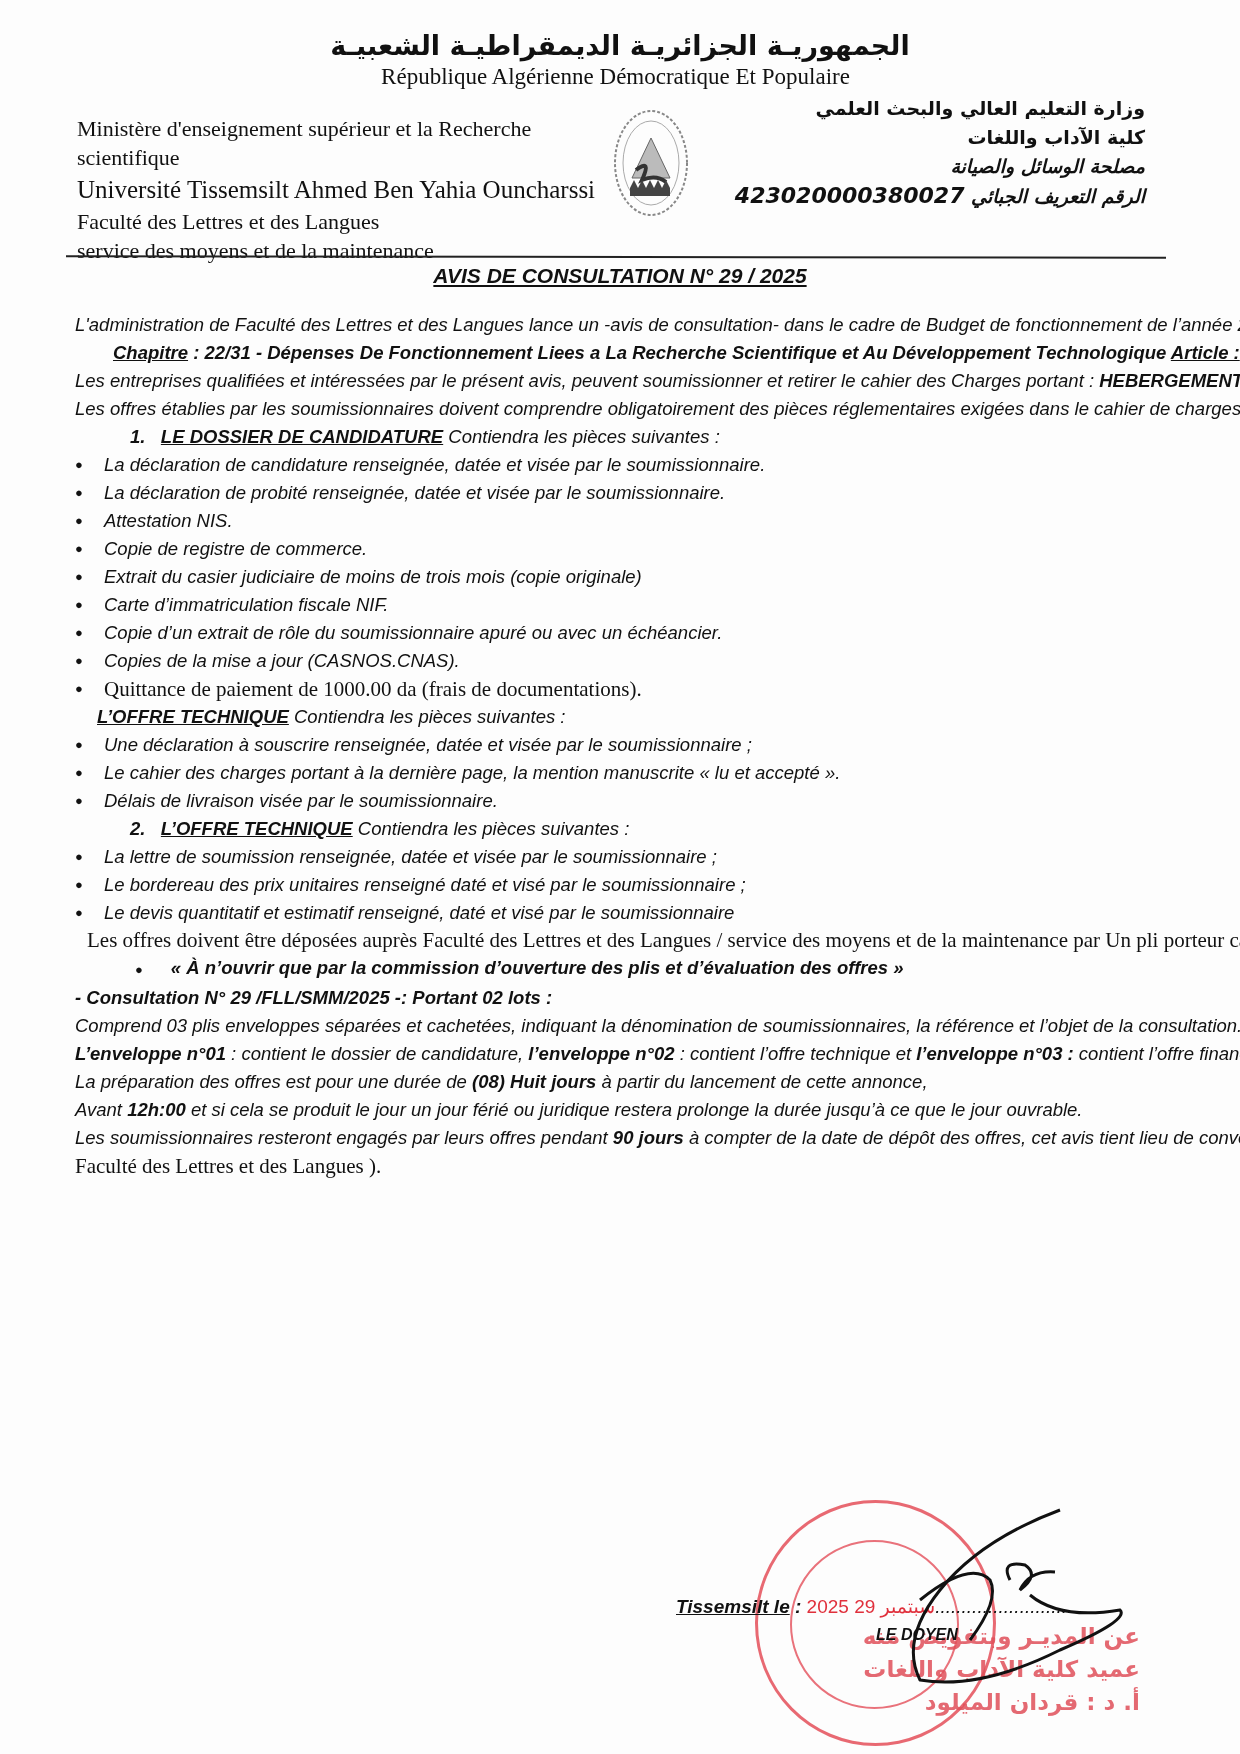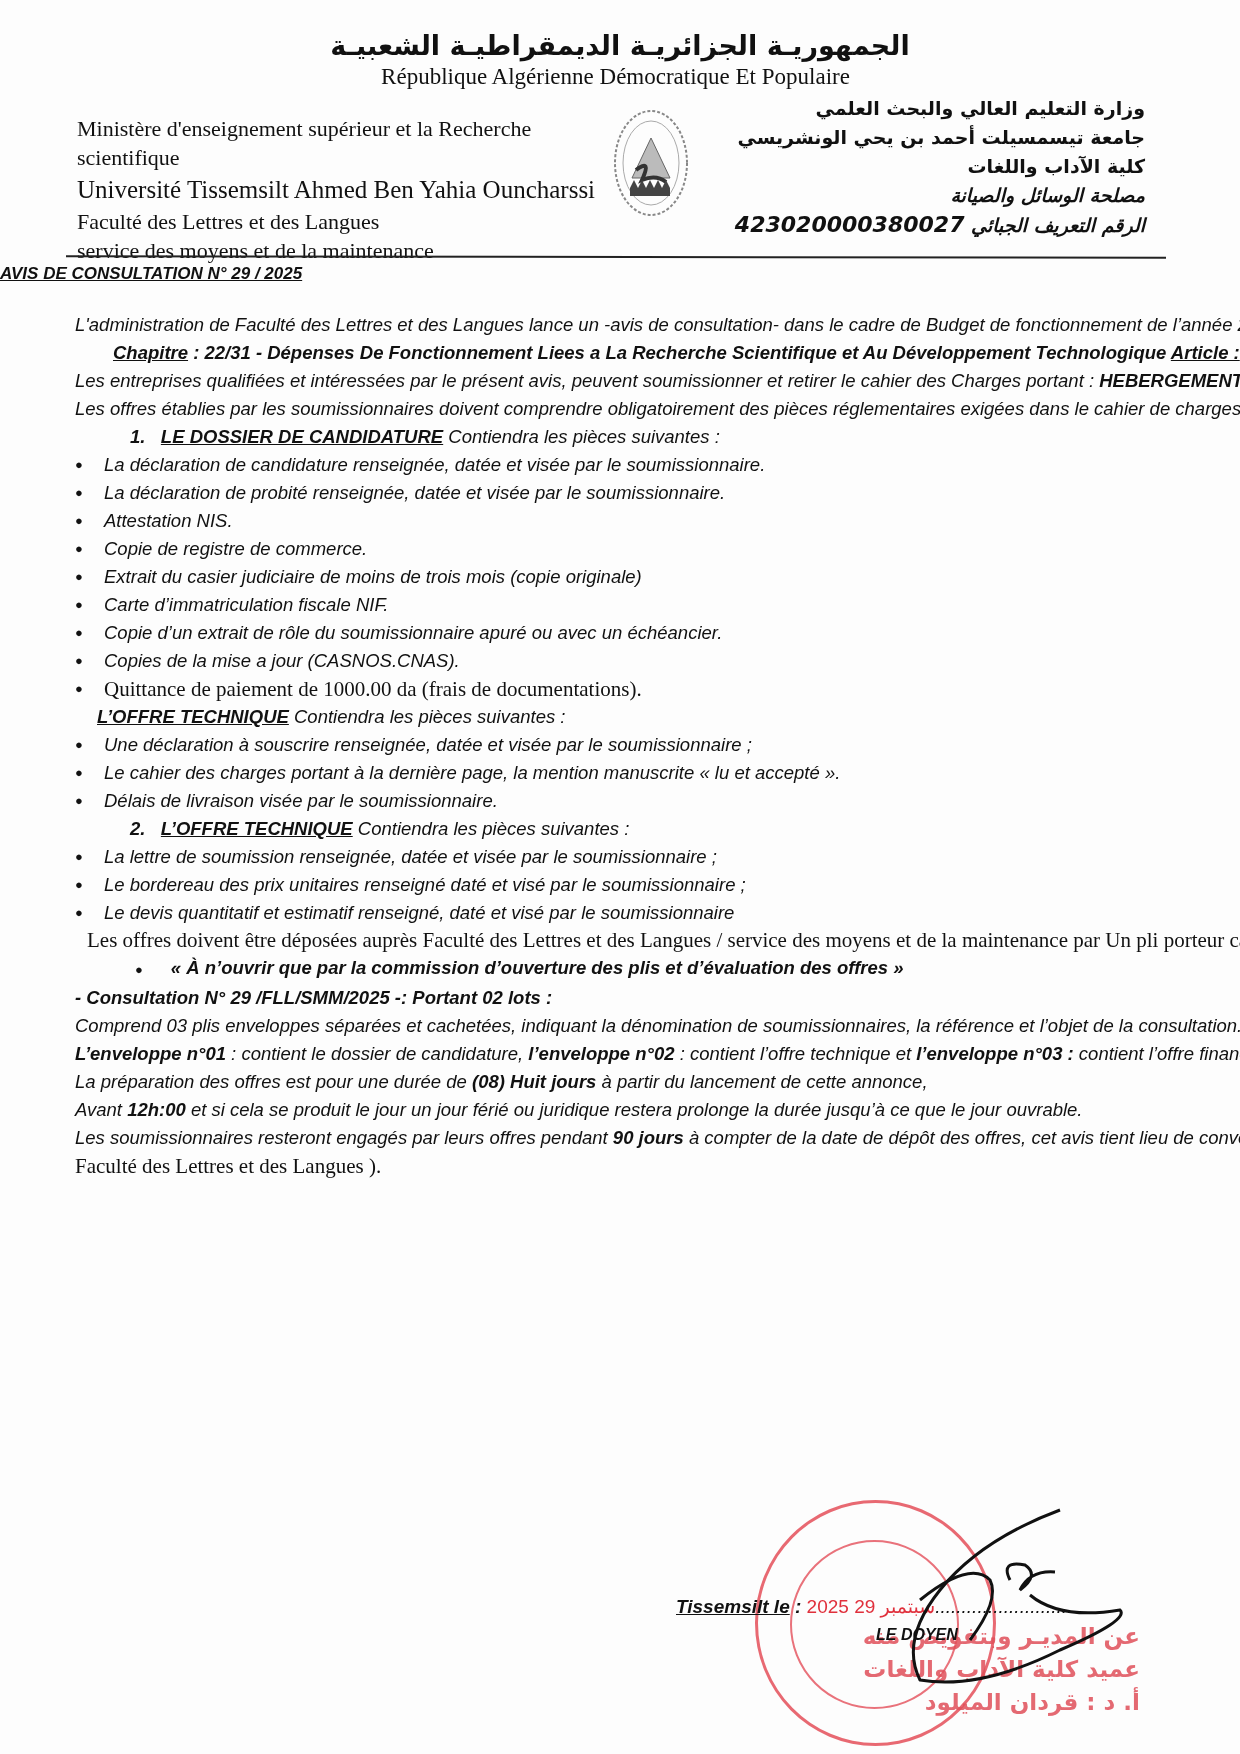--- a/index.html
+++ b/index.html
@@ -18,21 +18,21 @@
   .left-hdr { left: 77px; top: 92px; font-family: "Liberation Serif", serif; font-size: 22px; line-height: 29px; margin-top: 22px; }
   .left-hdr div { white-space: nowrap; }
   .left-hdr .big { font-size: 25px; line-height: 35px; }
   .right-hdr { right: 95px; top: 94px; text-align: right; direction: rtl; font-family: "DejaVu Sans", sans-serif; font-weight: bold; font-size: 19px; line-height: 29px; }
   .right-hdr .it { font-style: italic; }
   .right-hdr .nif { direction: ltr; display: inline-block; font-size: 22px; }
   .logo { left: 612px; top: 108px; width: 78px; height: 110px; }
   .rule { left: 66px; top: 256px; width: 1100px; height: 2px; background: #222; transform: rotate(0.08deg); }
 
   
-  .doc-title { left: 0; width: 1240px; text-align: left; top: 264px; font-size: 17px; font-weight: bold; font-style: italic; text-decoration: underline; }
+  .doc-title { left: 0; width: 1240px; text-align: center; top: 264px; font-size: 21px; font-weight: bold; font-style: italic; text-decoration: underline; }
 
   
   .body-text { left: 75px; width: 1095px; top: 311px; font-size: 18.5px; line-height: 28px; font-style: italic; }
   .body-text p { margin: 0; }
   .indent1 { padding-left: 38px; }
   .num-head { padding-left: 55px; }
   .bul { position: relative; padding-left: 29px; }
   .bul::before { content: "\25CF"; position: absolute; left: 0; top: 0; font-style: normal; font-size: 13px; }
   .roman { font-family: "Liberation Serif", serif; font-style: normal; font-size: 21px; }
   .center { }
@@ -64,21 +64,20 @@
 <svg class="abs logo" viewBox="0 0 78 110">
   <ellipse cx="39" cy="55" rx="36" ry="52" fill="none" stroke="#888" stroke-width="2" stroke-dasharray="3 2"></ellipse>
   <ellipse cx="39" cy="55" rx="28" ry="42" fill="none" stroke="#aaa" stroke-width="1"></ellipse>
   <path d="M20 70 L39 30 L58 70 Z" fill="#bbb" stroke="#666" stroke-width="1"></path>
   <path d="M24 62 Q40 50 30 72 Q44 66 54 74" fill="none" stroke="#333" stroke-width="4"></path>
   <path d="M18 80 L22 72 L26 80 L30 72 L34 80 L38 72 L42 80 L46 72 L50 80 L54 72 L58 80 L58 88 L18 88 Z" fill="#444"></path>
 </svg>
 
 <div class="abs right-hdr">
   <div>وزارة التعليم العالي والبحث العلمي</div>
-  <div>جامعة تيسمسيلت أحمد بن يحي الونشريسي</div>
   <div>كلية الآداب واللغات</div>
   <div class="it">مصلحة الوسائل والصيانة</div>
   <div class="it">
     <span>الرقم التعريف الجبائي</span>
     <span class="nif">423020000380027</span>
   </div>
 </div>
 
 <div class="abs rule"></div>
 

